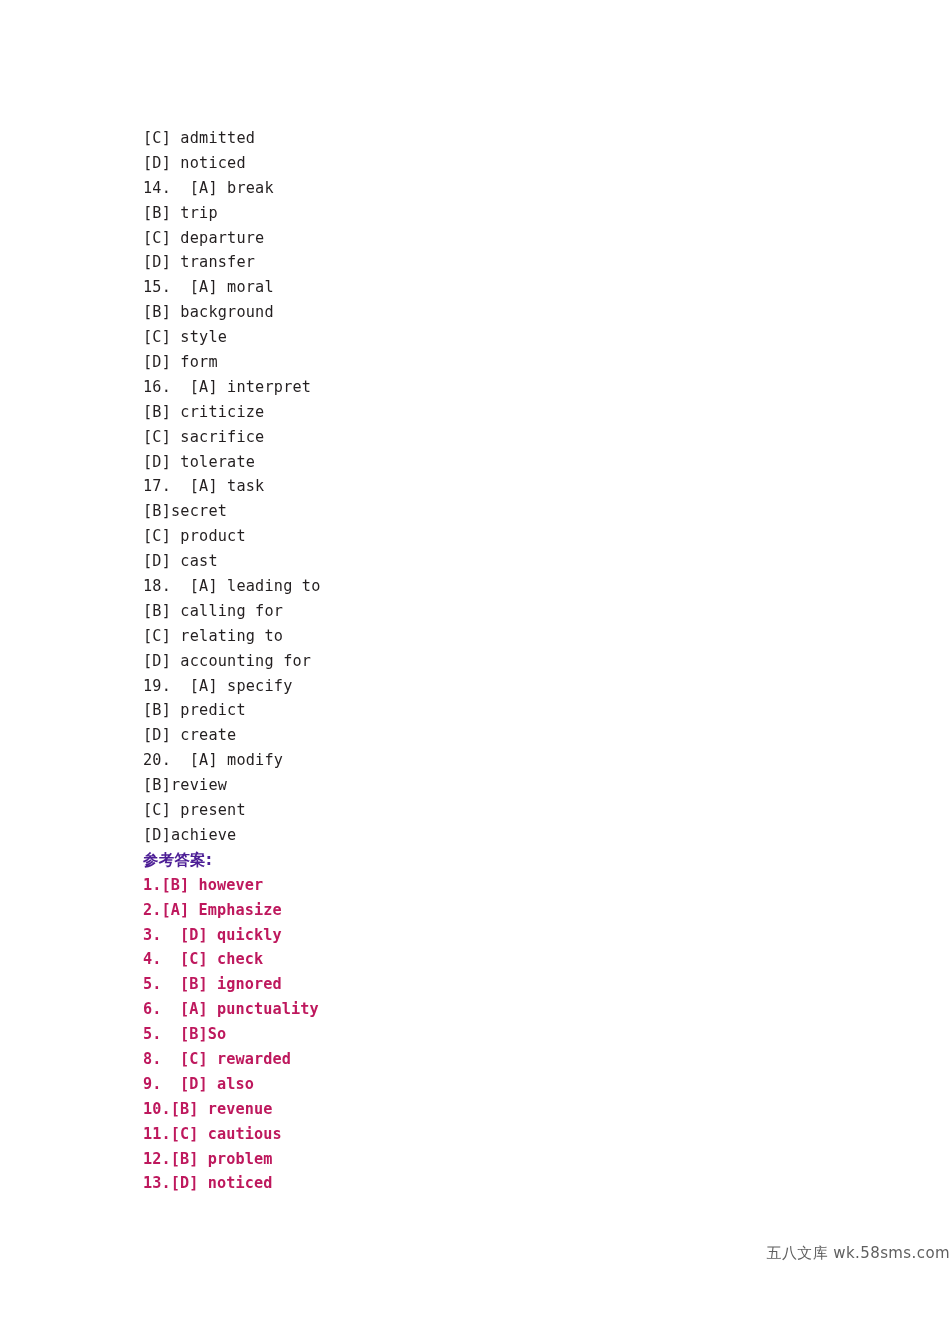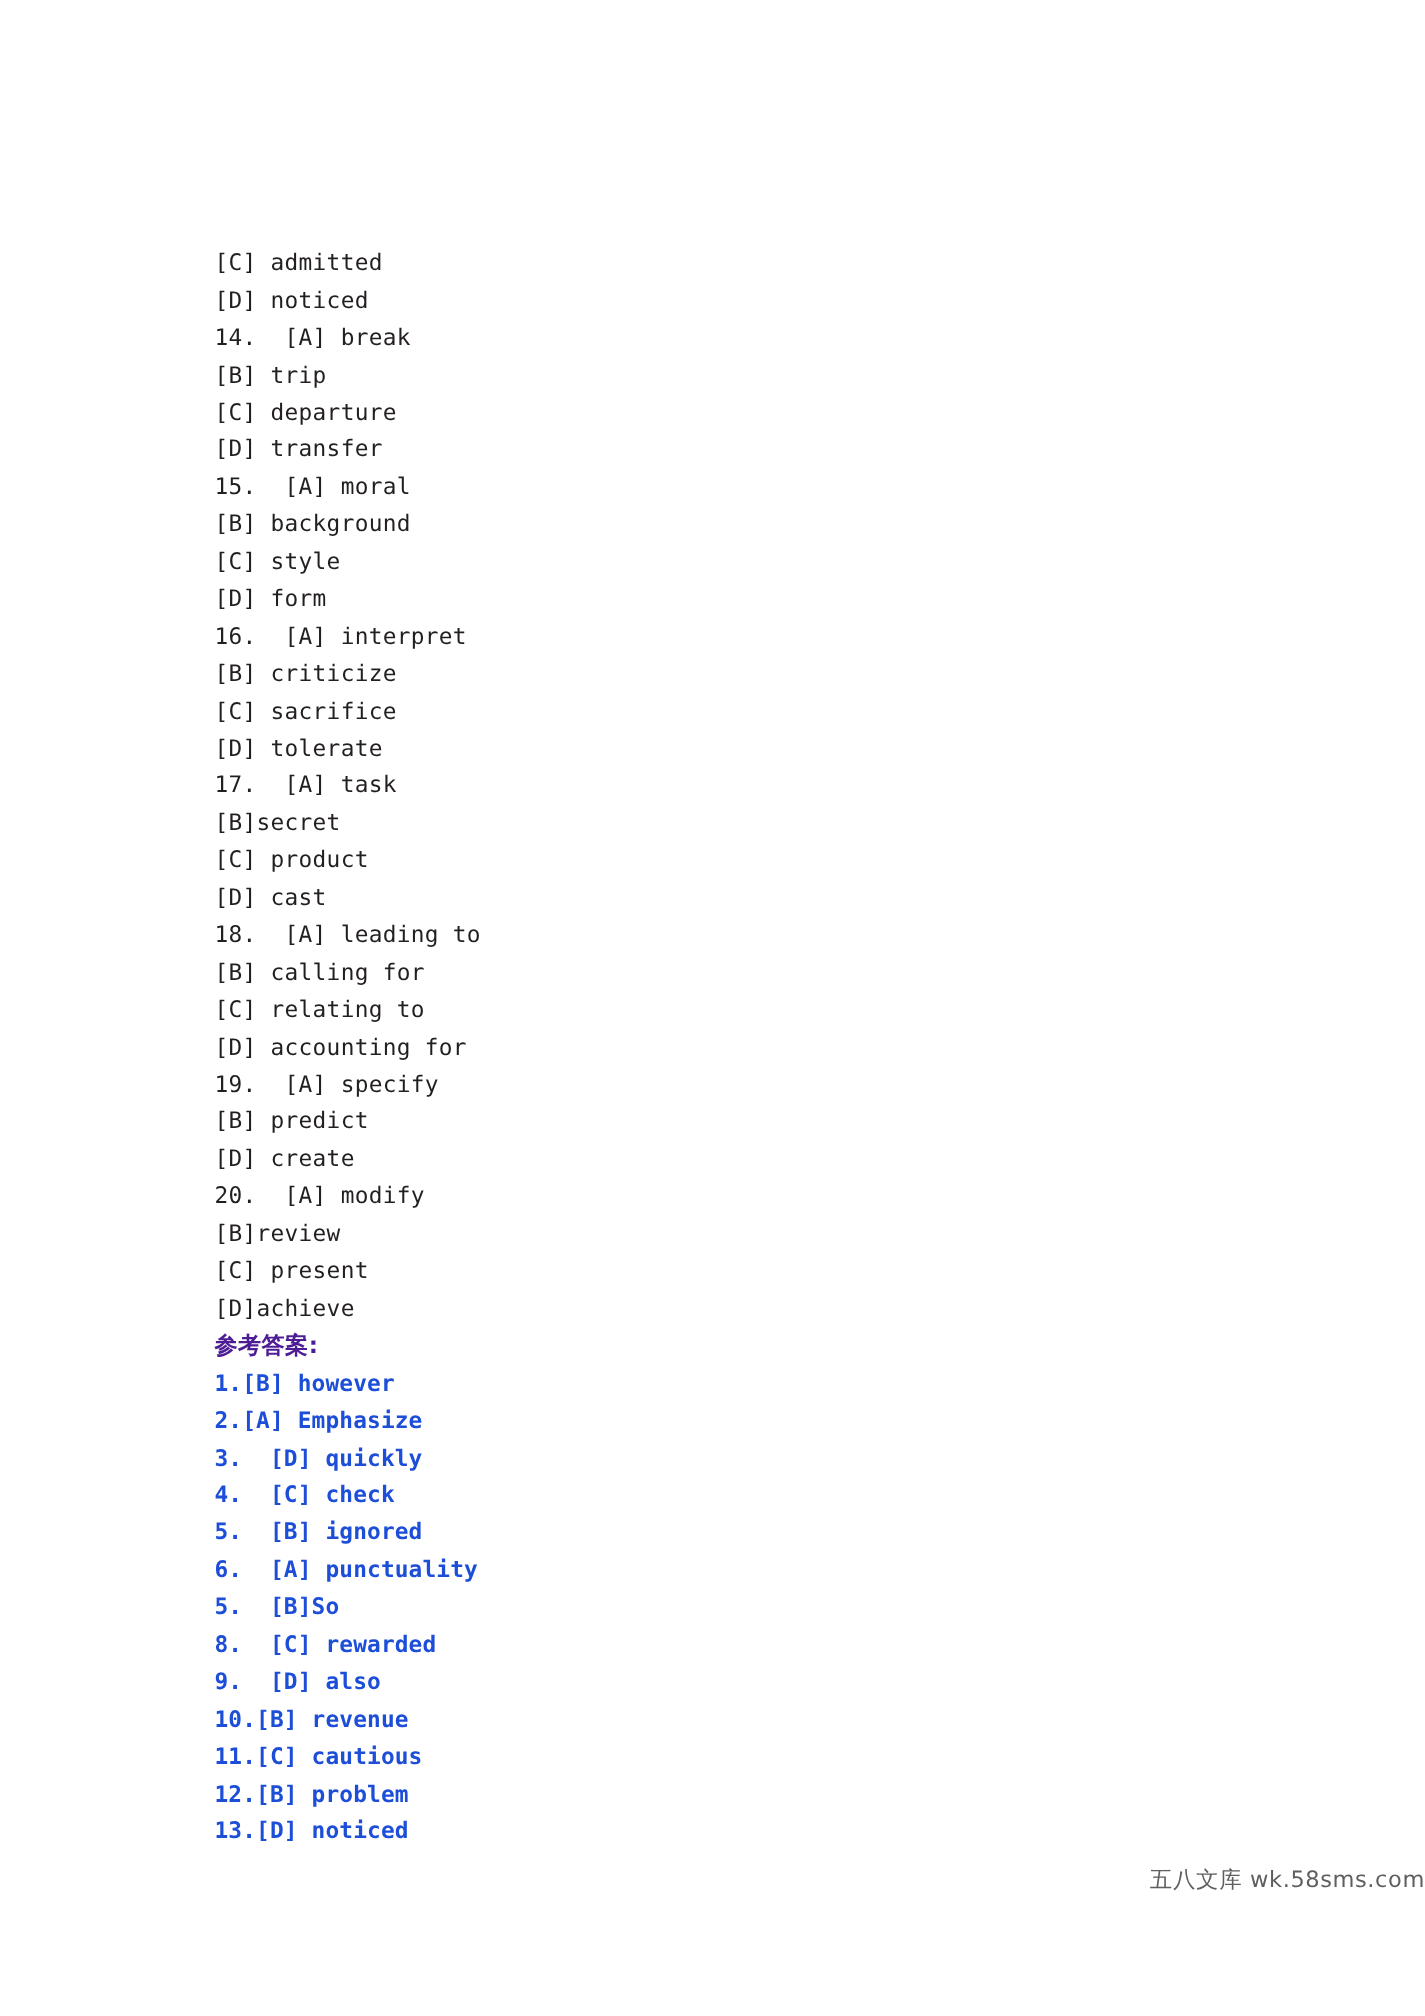--- a/index.html
+++ b/index.html
@@ -23,37 +23,36 @@
     height: 1344px;
     background: #ffffff;
   }
 
   
   #content {
     position: absolute;
     left: 143px;
     top: 126px;
     width: 700px;
-    margin-top: 37px;
   }
 
   .line {
     font-family: "DejaVu Sans Mono", "Liberation Mono", monospace;
     font-size: 15.2px;
     line-height: 24.9px;
     height: 24.9px;
     color: #231f20;
     white-space: pre;
     letter-spacing: 0.2px;
     font-weight: 400;
   }
 
   .line.answer {
     font-weight: 700;
-    color: #1d4ed8;
+    color: #be185d;
     letter-spacing: 0.1px;
   }
 
   .heading-cn {
     font-family: "DejaVu Sans", "Liberation Sans", sans-serif;
     font-size: 15.4px;
     line-height: 24.9px;
     height: 24.9px;
     font-weight: 700;
     color: #4c1d95;

